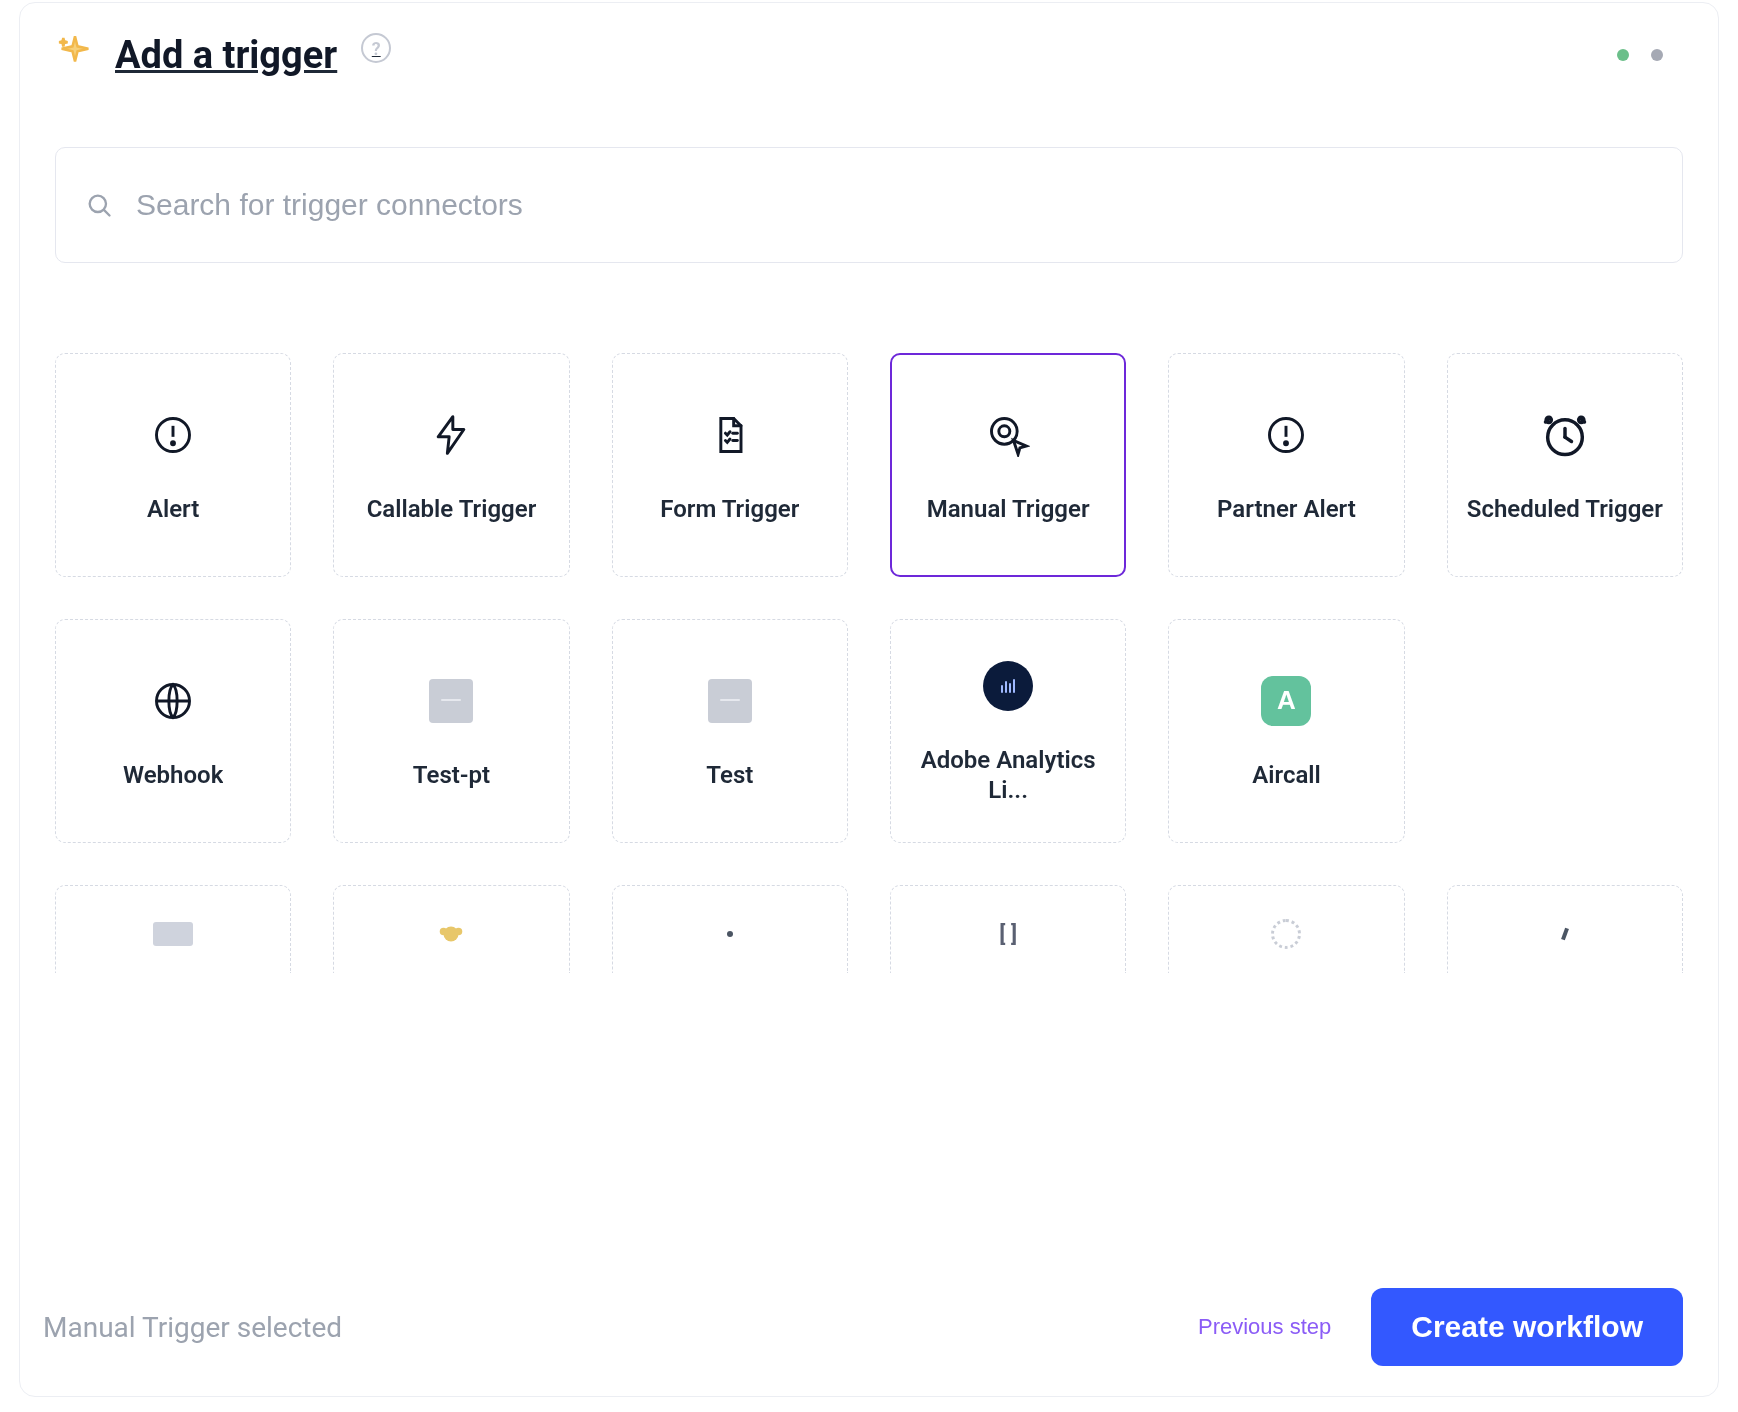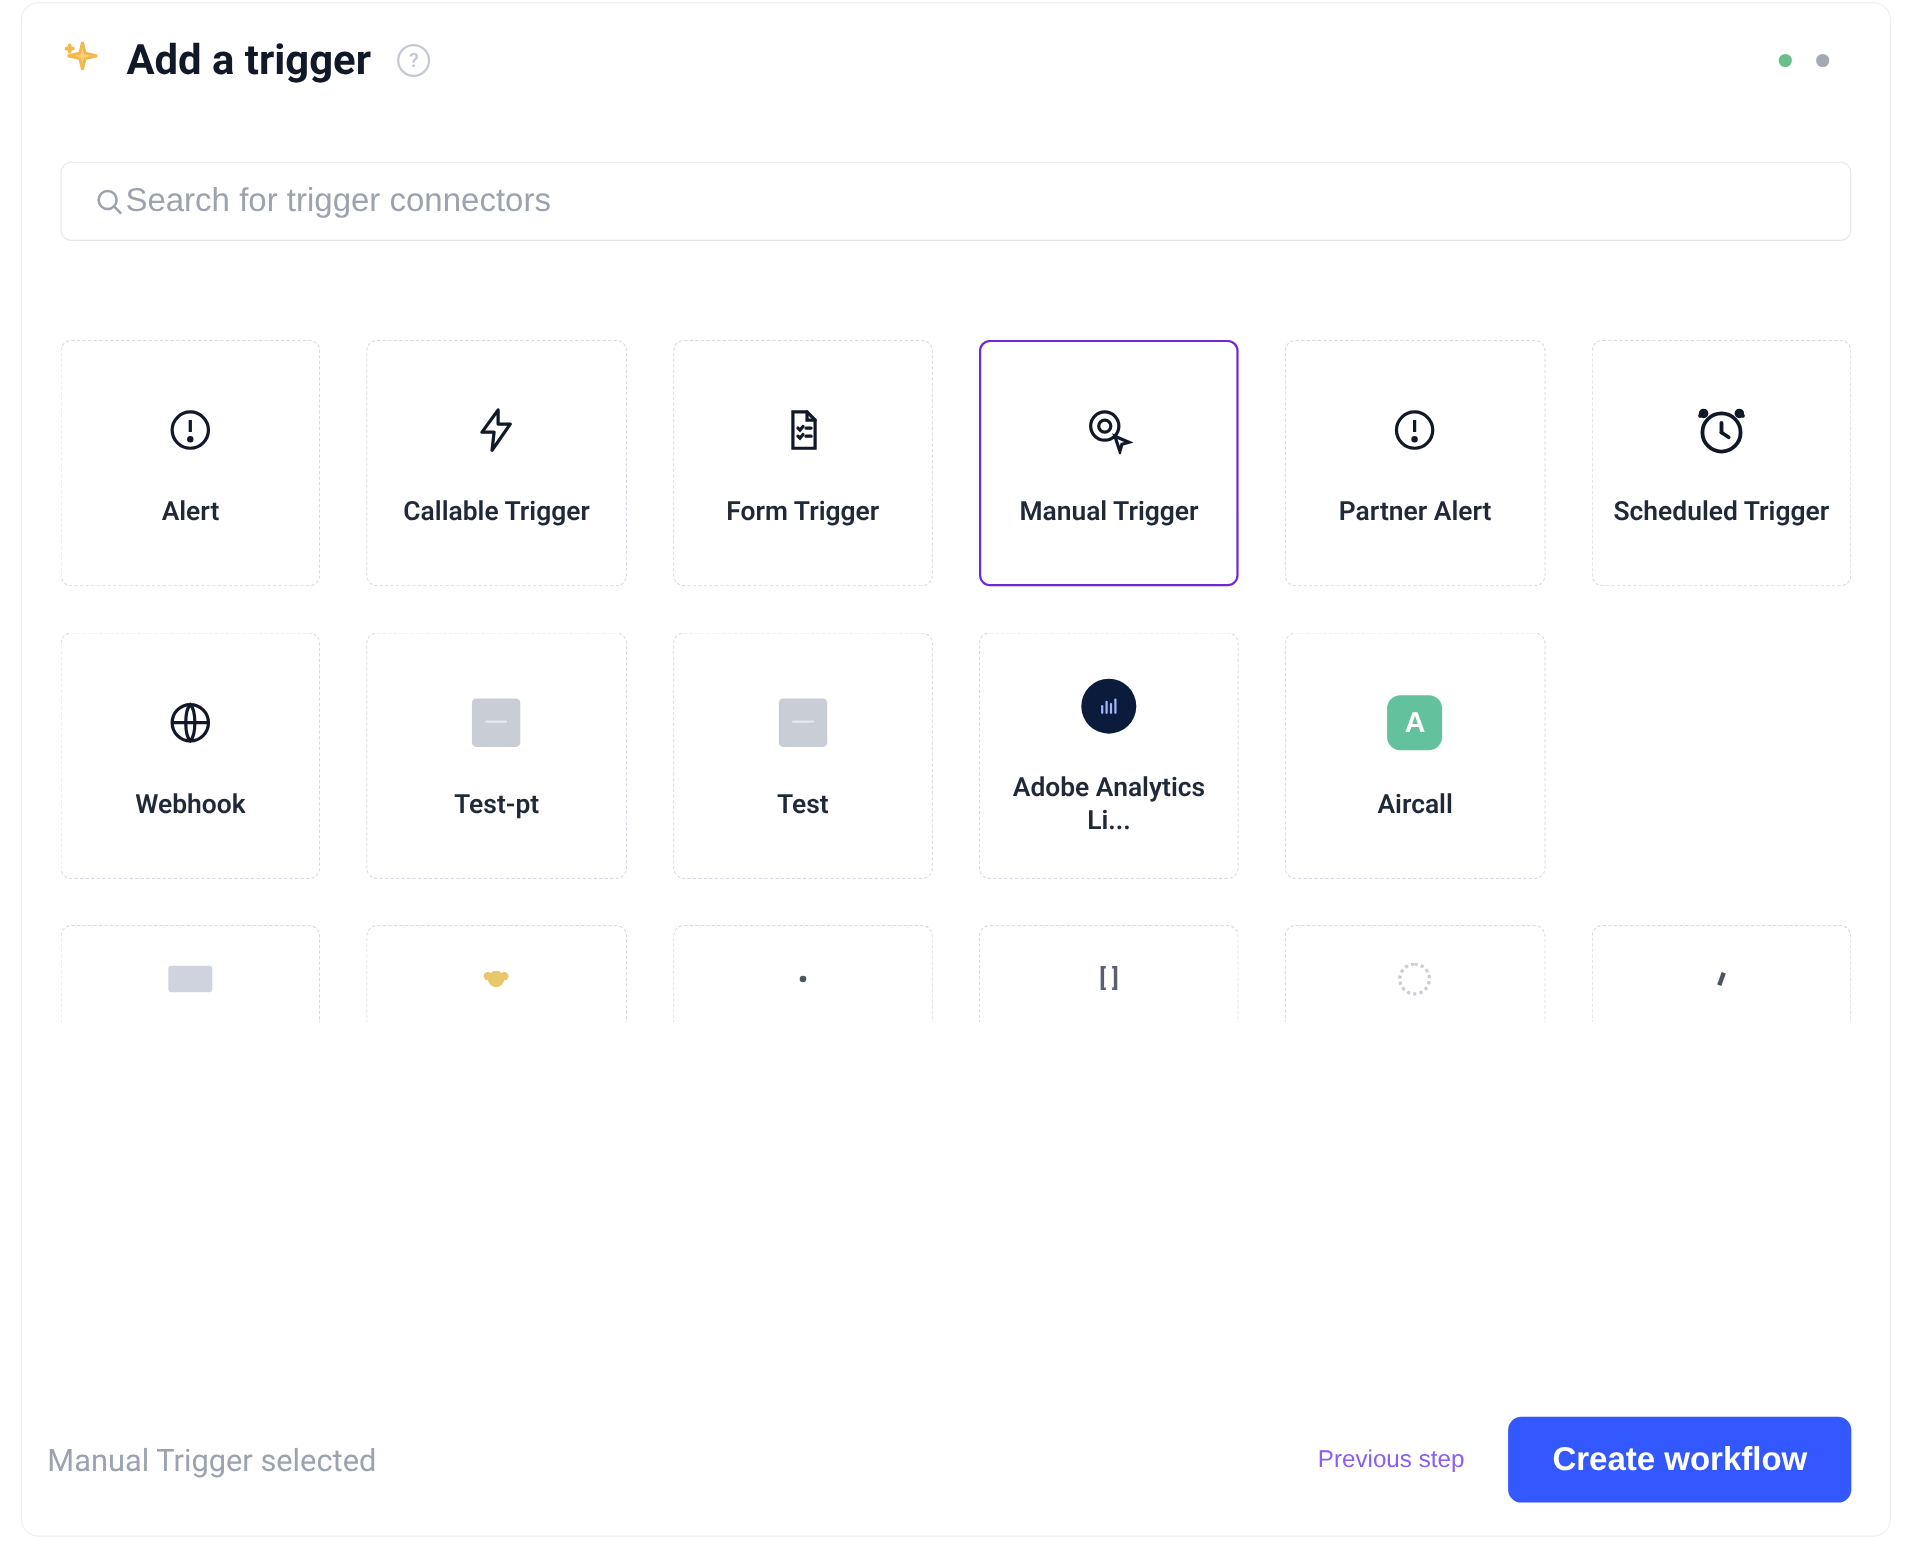--- a/index.html
+++ b/index.html
@@ -33,22 +33,23 @@
     margin-top:2px;
   }
   
   .header-row{
     display:flex;
     align-items:center;
     justify-content:space-between;
   }
   .title-group{
     display:flex;
-    align-items:center;
+    align-items:flex-start;
     gap:20px;
+    text-decoration:underline;
   }
   .sparkle{
     width:40px; height:40px;
     display:flex;align-items:center;justify-content:center;
   }
   .title{
     font-size:38px;
     font-weight:700;
     color:#111827;
   }
@@ -70,23 +71,24 @@
     font-size:30px;
     line-height:1.55;
     color:#6b7280;
     max-width:1560px;
   }
   
   .search{
     margin-top:70px;
     display:flex;
     align-items:center;
+    gap:22px;
     border:1px solid #e5e7ef;
     border-radius:10px;
-    height:72px;
+    height:116px;
     padding:0 28px;
   }
   .search input{
     border:none;outline:none;
     font-size:30px;
     color:#6b7280;
     flex:1;
     background:transparent;
   }
   .search input::placeholder{color:#9ca3af}

